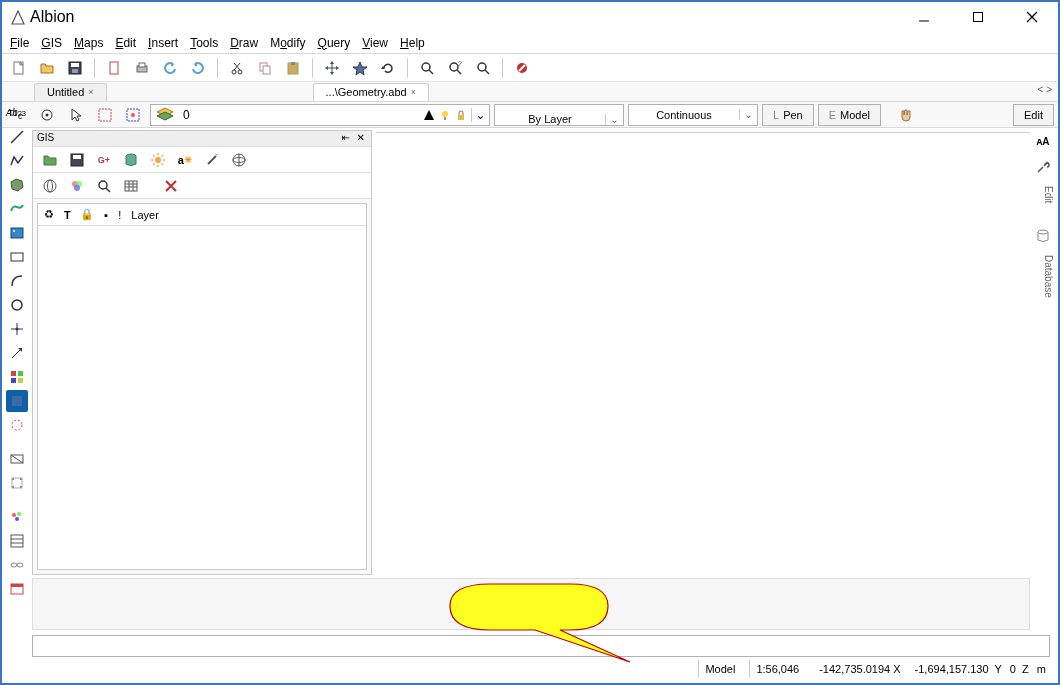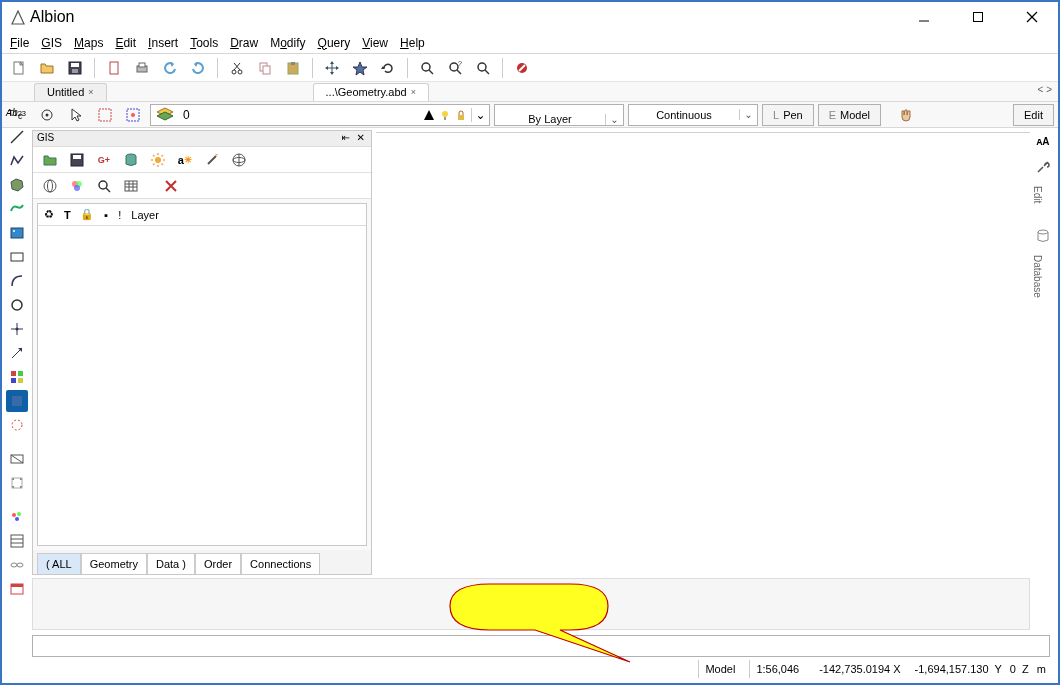--- a/index.html
+++ b/index.html
@@ -192,21 +192,21 @@
   left:374px; top:130px;
   right: 28px;
   height: 440px;
   background:#fff;
   border-top: 1px solid #d0d0d0;
 }
 .right-vert {
   position:absolute;
   right:4px; top:128px;
   width:22px;
-  display:flex; flex-direction:column; align-items:flex-start; gap:4px;
+  display:flex; flex-direction:column; align-items:flex-end; gap:4px;
 }
 .right-vert .vlabel {
   writing-mode: vertical-rl;
   font-size:10px; color:#666;
   margin-top:4px;
 }
 .lower-blank {
   position:absolute;
   left:30px; right:28px; top:576px; height:52px;
   background:#f6f6f6;
@@ -703,27 +703,20 @@
   </div>
   <div class="layer-list">
     <div class="layer-header">
       <span>♻</span>
       <span style="font-weight:bold;">T</span>
       <span>🔒</span>
       <span>▪</span>
       <span>!</span>
       <span>Layer</span>
     </div>
-  </div>
-  <div class="gis-tabs">
-    <div class="gis-tab active"><span>( ALL</span></div>
-    <div class="gis-tab"><span>Geometry</span></div>
-    <div class="gis-tab"><span>Data )</span></div>
-    <div class="gis-tab"><span>Order</span></div>
-    <div class="gis-tab"><span>Connections</span></div>
   </div>
 </div>
 
 <div class="canvas"></div>
 
 <div class="right-vert">
   <span class="tool-btn" style="font-size:10px; font-weight:bold;">ᴀA</span>
   <span class="tool-btn">
       <svg class="icon-svg" viewBox="0 0 16 16">
         <path d="M3 13 L8 8 M10 6 A2 2 0 1 1 12 8" stroke="#555" fill="none" stroke-width="1.5"></path>

